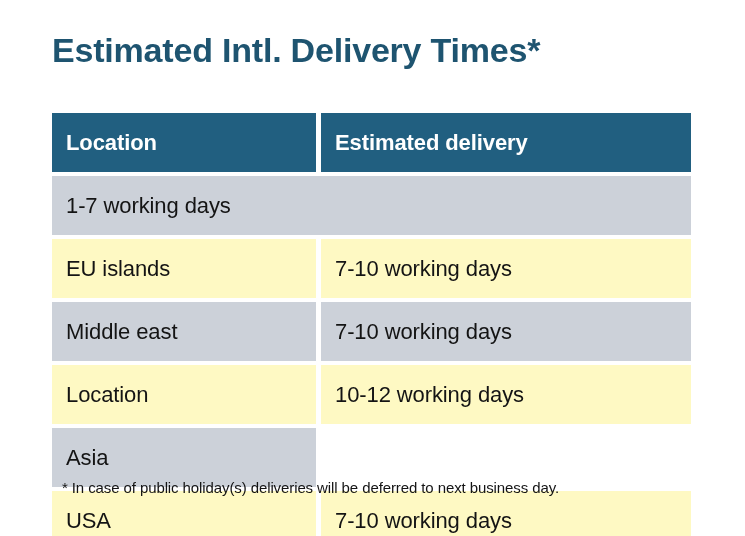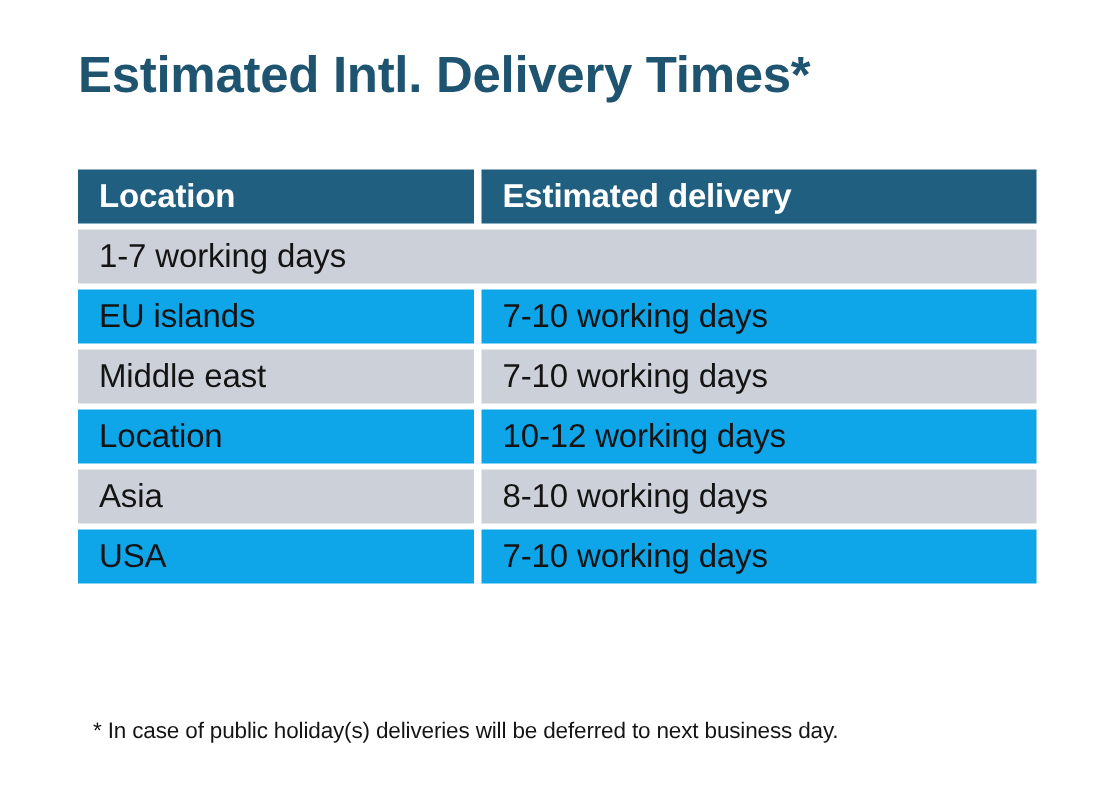--- a/index.html
+++ b/index.html
@@ -34,21 +34,21 @@
   }
   .table {
     position: absolute;
     left: 52px;
     top: 113px;
     width: 639px;
   }
   .row {
     display: flex;
     width: 100%;
-    height: 36px;
+    height: 59px;
     margin-bottom: 4px;
   }
   .row:last-child { margin-bottom: 0; }
   .cell {
     display: flex;
     align-items: center;
     box-sizing: border-box;
     padding-left: 14px;
     padding-right: 10px;
     overflow: hidden;
@@ -66,21 +66,21 @@
     background: #215f80;
     color: #ffffff;
     font-size: 22px;
     font-weight: bold;
     letter-spacing: -0.1px;
   }
   .row-odd .cell {
     background: #ccd1d9;
   }
   .row-even .cell {
-    background: #0ea5e9;
+    background: #fef9c3;
   }
   .data-row .cell {
     color: #141414;
     font-size: 22px;
     font-weight: normal;
     letter-spacing: -0.1px;
   }
   .footnote {
     position: absolute;
     left: 62px;
@@ -119,21 +119,20 @@
       <div class="cell cell-delivery">7-10 working days</div>
     </div>
 
     <div class="row data-row row-even">
       <div class="cell cell-location">Location</div>
       <div class="cell cell-delivery">10-12 working days</div>
     </div>
 
     <div class="row data-row row-odd">
       <div class="cell cell-location">Asia</div>
-      <div class="cell cell-delivery">8-10 working days</div>
     </div>
 
     <div class="row data-row row-even">
       <div class="cell cell-location">USA</div>
       <div class="cell cell-delivery">7-10 working days</div>
     </div>
 
   </div>
 
   <div class="footnote">* In case of public holiday(s) deliveries will be deferred to next business day.</div>

